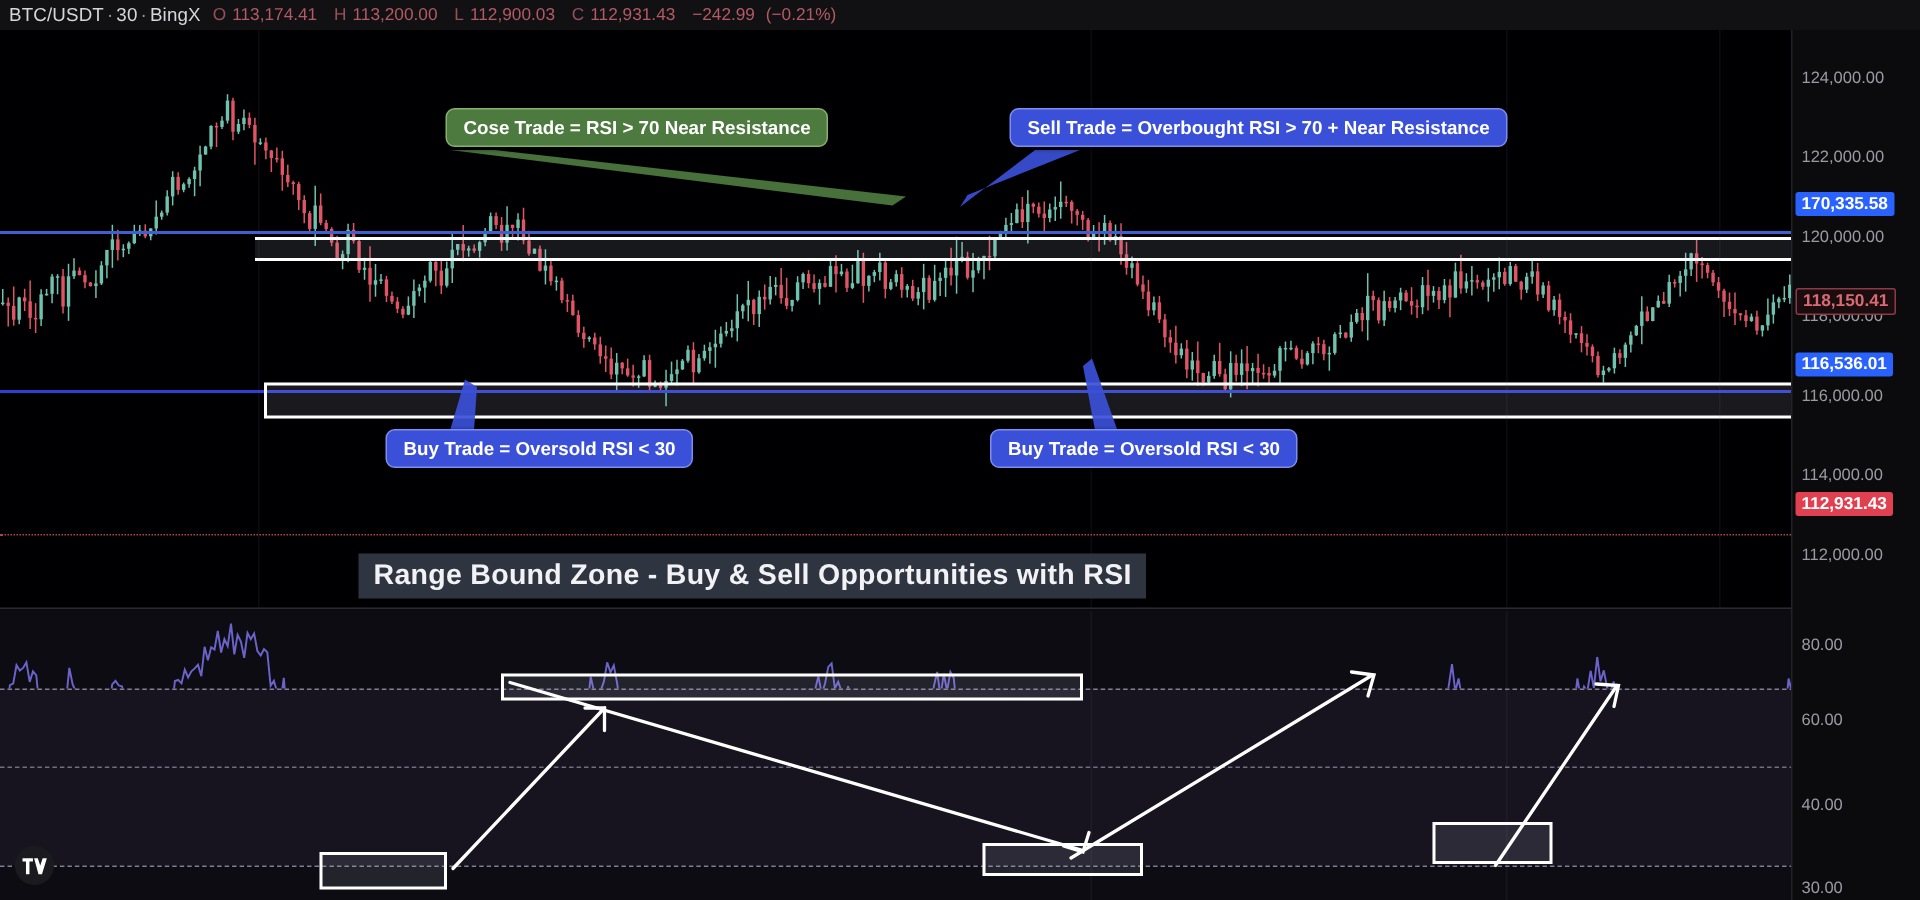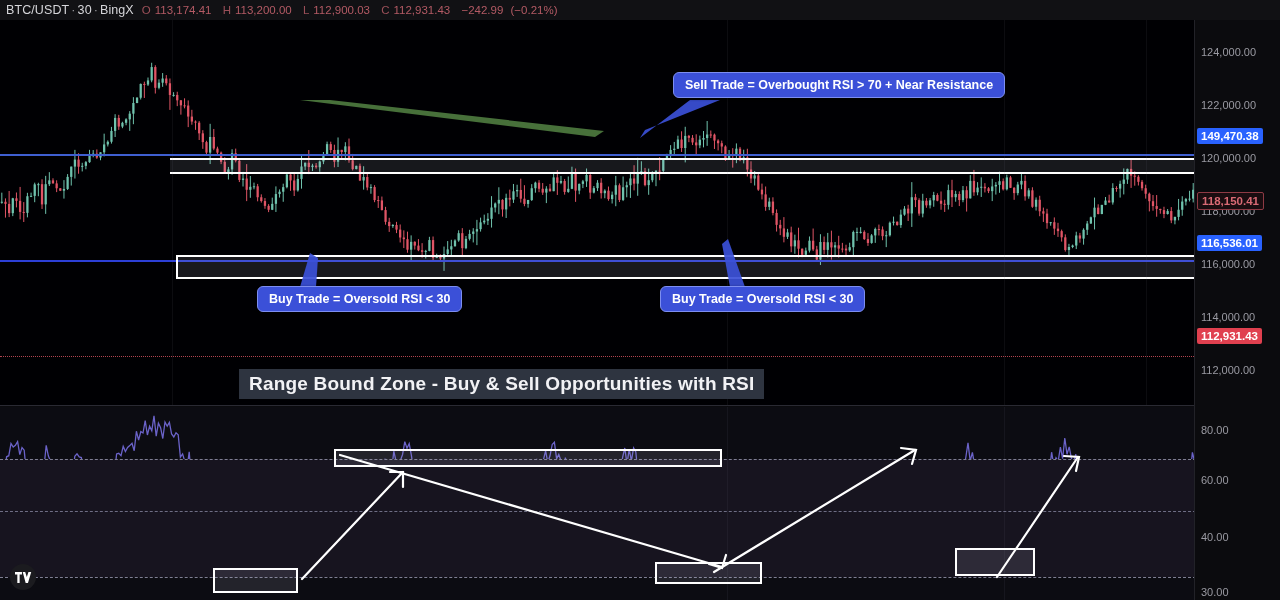--- a/index.html
+++ b/index.html
@@ -850,40 +850,43 @@
     <div id="scale-ticks">
         <div class="scale-tick" style="top: 26px;">124,000.00</div>
         <div class="scale-tick" style="top: 79px;">122,000.00</div>
         <div class="scale-tick" style="top: 132px;">120,000.00</div>
         <div class="scale-tick" style="top: 185px;">118,000.00</div>
         <div class="scale-tick" style="top: 238px;">116,000.00</div>
         <div class="scale-tick" style="top: 291px;">114,000.00</div>
         <div class="scale-tick" style="top: 344px;">112,000.00</div>
       </div>
     <div id="scale-badges">
-        <div class="scale-badge badge-blue" style="top: 108px;">149,470.38</div>
+        <div class="scale-badge badge-blue" style="top: 108px;">170,335.58</div>
         <div class="scale-badge badge-outline" style="top: 172px;">118,150.41</div>
         <div class="scale-badge badge-blue" style="top: 215px;">116,536.01</div>
         <div class="scale-badge badge-red" style="top: 308px;">112,931.43</div>
       </div>
     <div id="rsi-ticks">
         <div class="scale-tick" style="top: 404px;">80.00</div>
         <div class="scale-tick" style="top: 454px;">60.00</div>
         <div class="scale-tick" style="top: 511px;">40.00</div>
         <div class="scale-tick" style="top: 566px;">30.00</div>
       </div>
   </div>
 
   <svg width="1280" height="600" style="position:absolute;left:0;top:0;pointer-events:none;">
     <path d="M300 100 L330 100 L604 131 L595 137 Z" fill="#4d7a3f" opacity="0.92"></path>
     <path d="M690 100 L720 100 L645 130 L640 138 Z" fill="#3b50d8" opacity="0.92"></path>
     <path d="M316 287 L300 287 L310 253 L318 258 Z" fill="#3b50d8" opacity="0.92"></path>
     <path d="M730 287 L745 287 L728 239 L722 244 Z" fill="#3b50d8" opacity="0.92"></path>
   </svg>
 
+  <div class="callout green" style="left:297px; top:72px;">
+    <span>Cose Trade = RSI &gt; 70 Near Resistance</span>
+  </div>
 
   <div class="callout blue" style="left:673px; top:72px;">
     <span>Sell Trade = Overbought RSI &gt; 70 +  Near Resistance</span>
   </div>
 
   <div class="callout blue" style="left:257px; top:286px;">
     <span>Buy Trade = Oversold RSI &lt; 30</span>
   </div>
 
   <div class="callout blue" style="left:660px; top:286px;">

